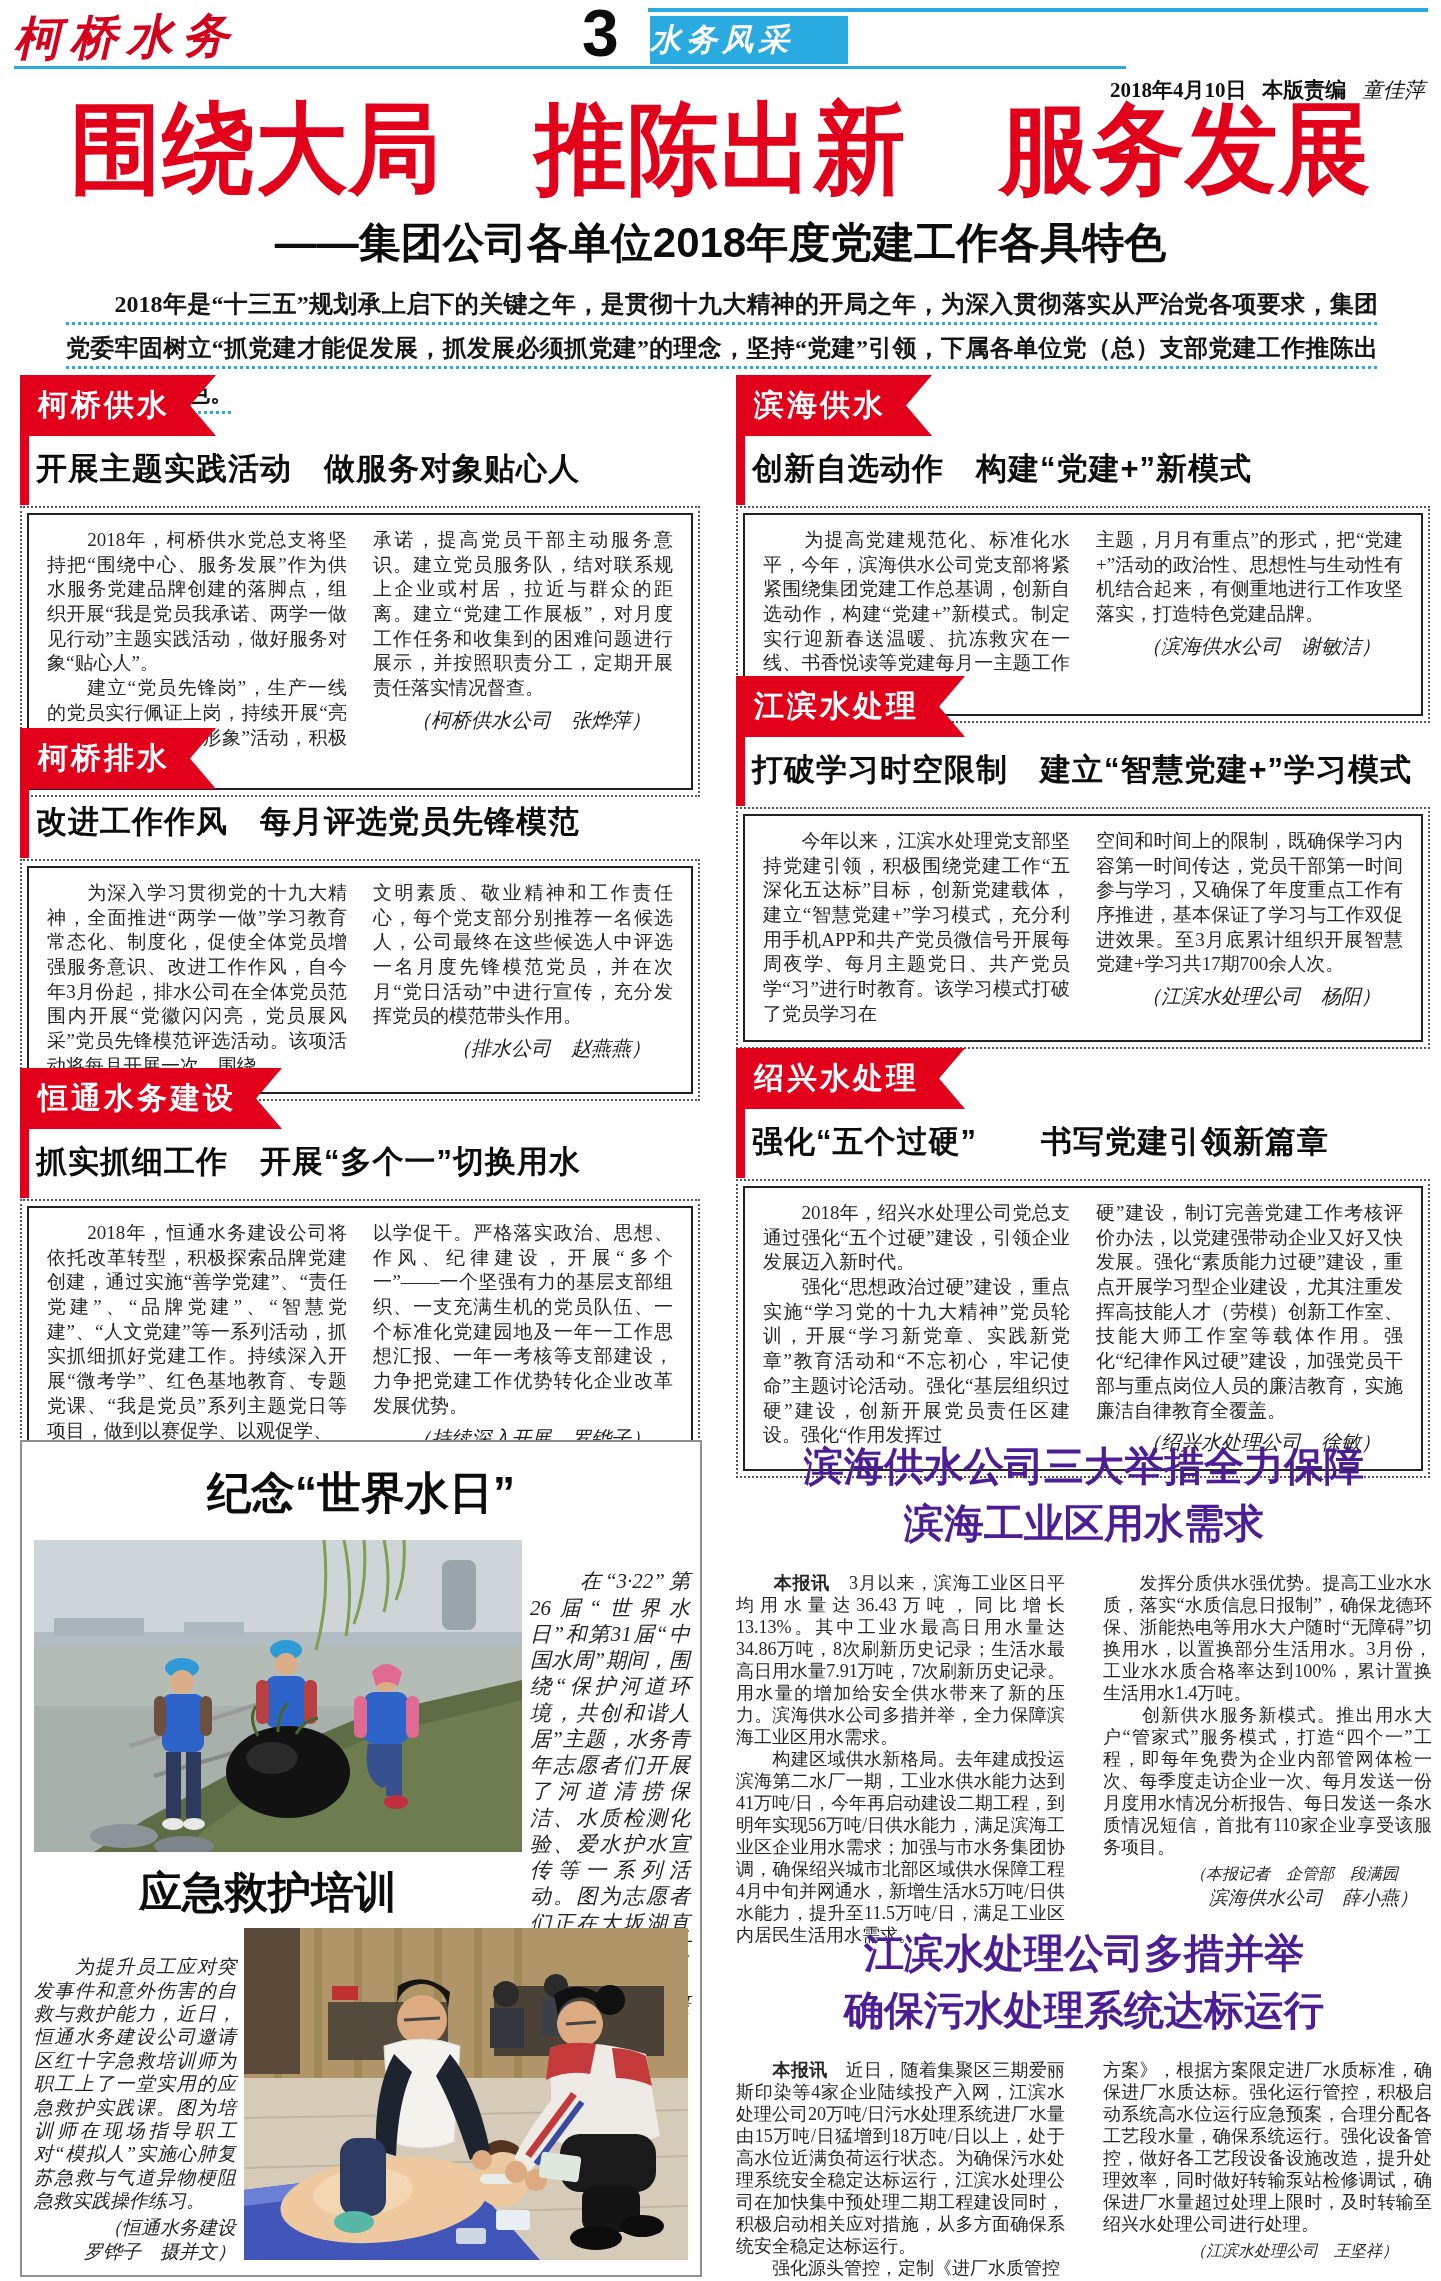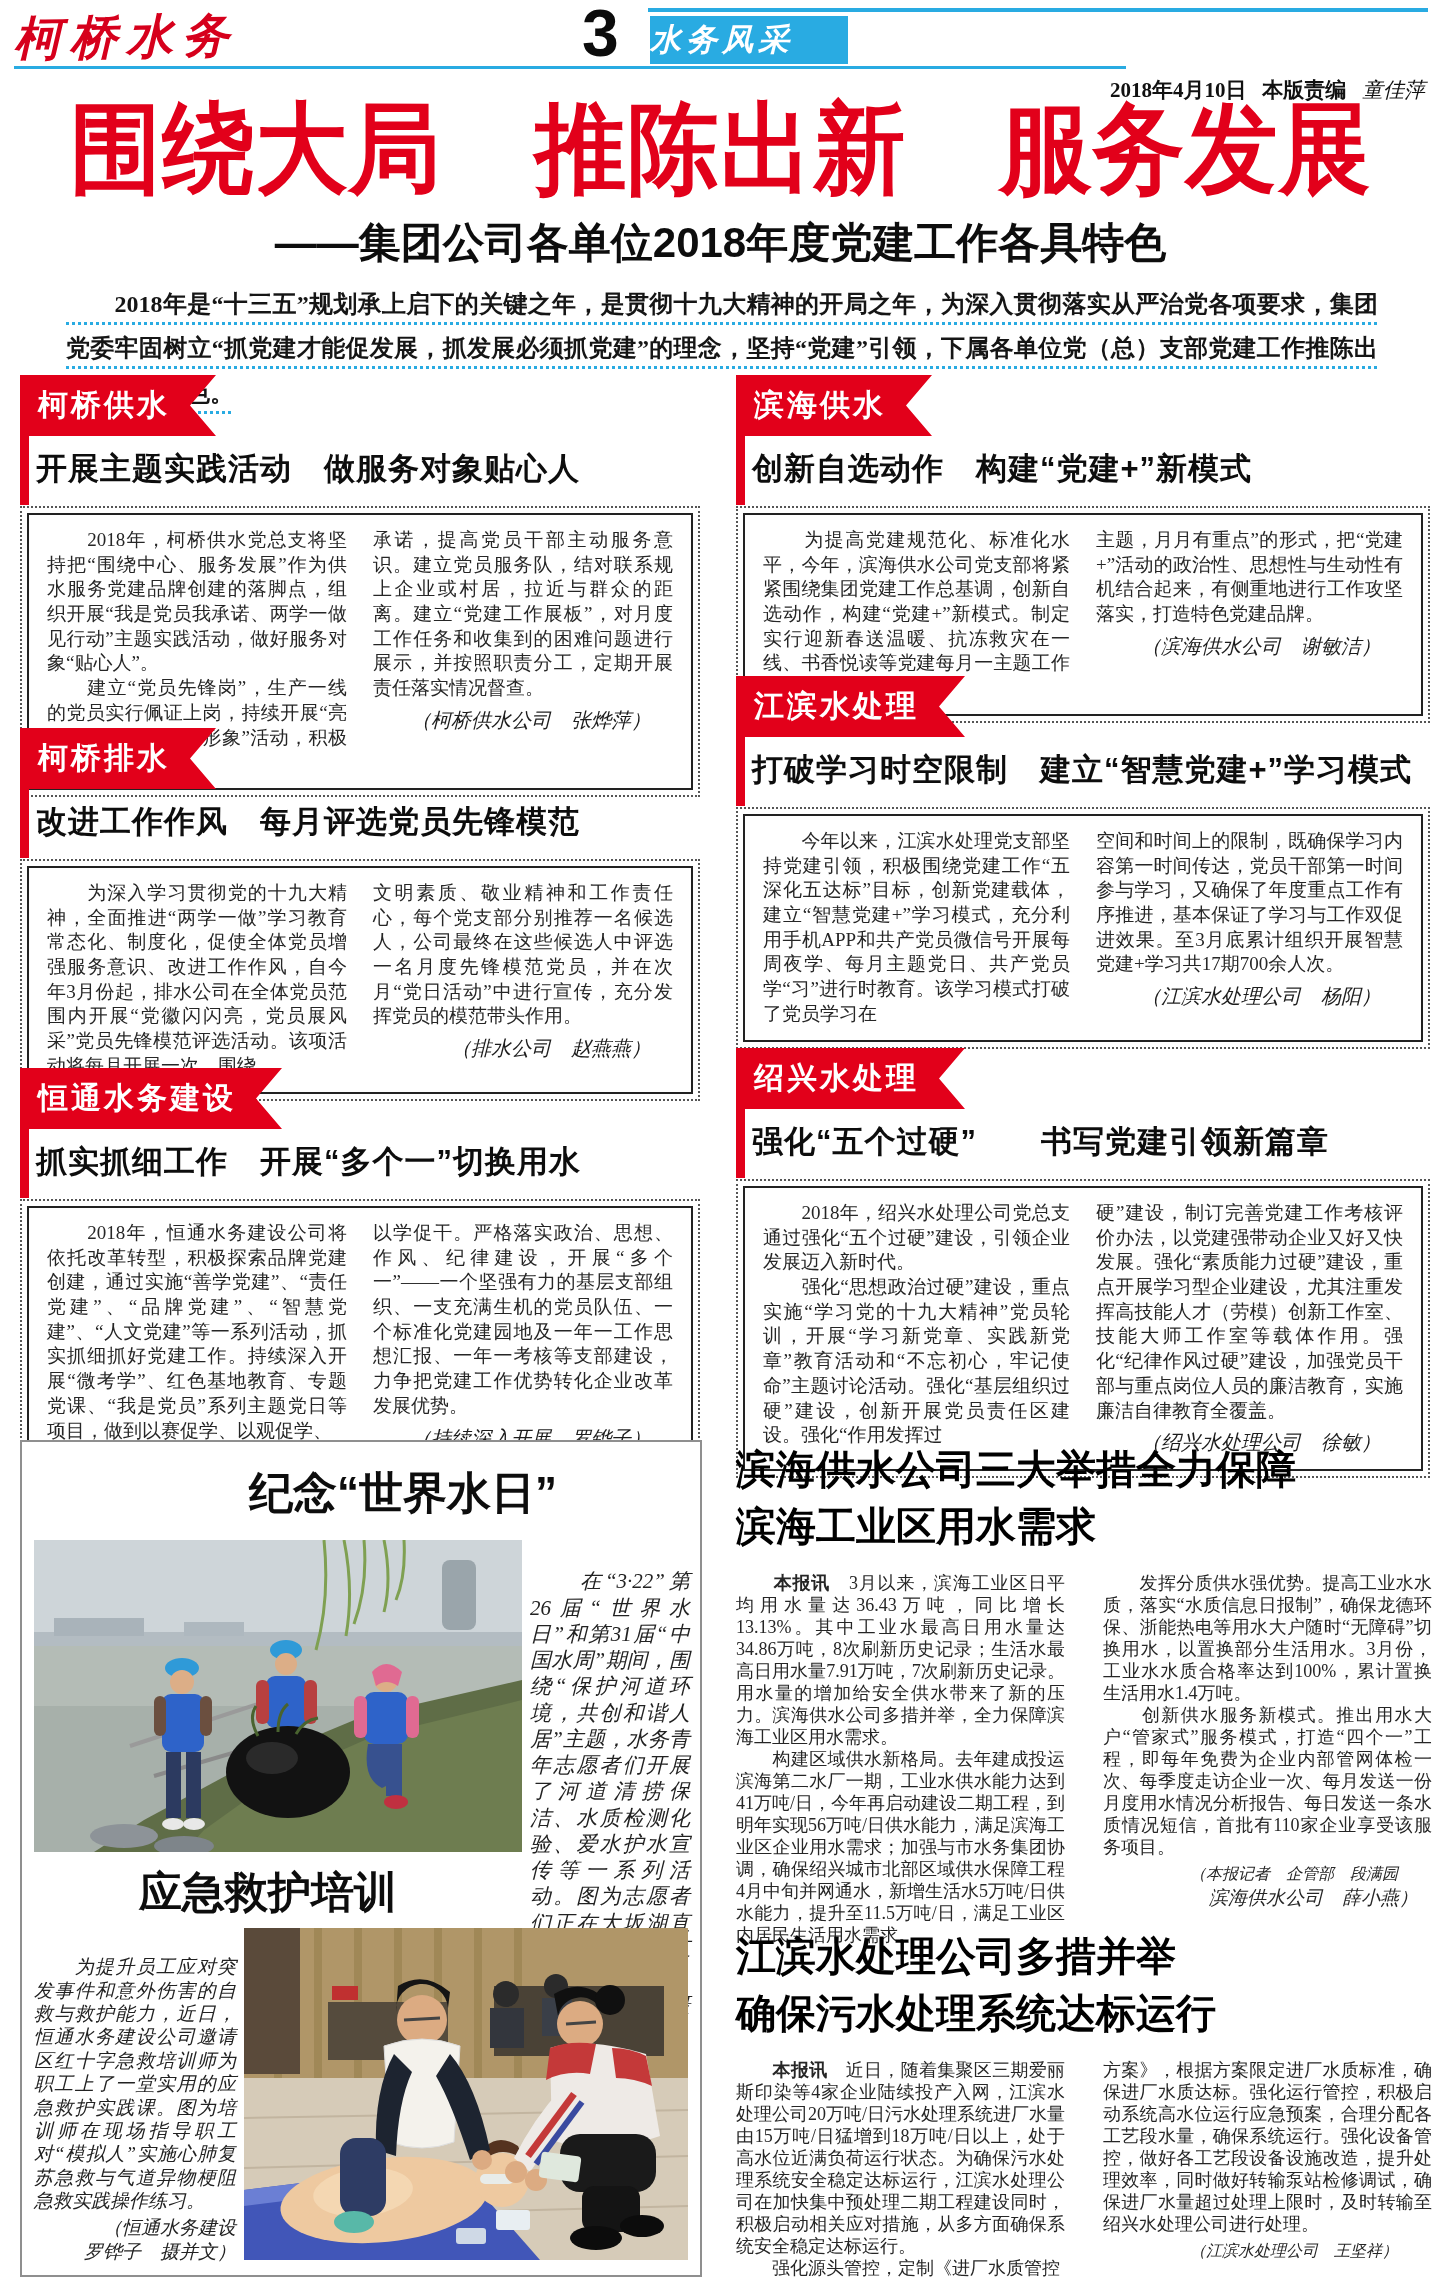--- a/index.html
+++ b/index.html
@@ -39,36 +39,36 @@
   .sec-title{margin:12px 0 0 0;padding-left:16px;font-weight:700;font-size:31px;letter-spacing:1px;
         font-family:"Liberation Sans",sans-serif;color:#0d0d0d;}
   .sec-box{margin-top:16px;border:2px dotted #555;padding:5px;background:#fff;}
   .sec-box-inner{border:2px solid #222;padding:13px 18px;display:flex;gap:26px;}
   .col{flex:1;font-size:19px;line-height:1.3;text-align:justify;color:#262626;}
   .byline{font-style:italic;font-size:20px;text-align:right;padding:6px 22px 0 0;color:#1c1c1c;}
 
   
   .feature-box{left:20px;top:1440px;width:678px;height:833px;border:2px solid #8f8f8f;background:#fff;}
   .wd-title{position:absolute;left:0;width:100%;top:22px;text-align:center;font-weight:700;
-        font-size:44px;font-family:"Liberation Sans",sans-serif;color:#0d0d0d;padding-left:42px;}
+        font-size:44px;font-family:"Liberation Sans",sans-serif;color:#0d0d0d;}
   .wd-photo{position:absolute;left:12px;top:98px;width:488px;height:312px;}
   .wd-text{position:absolute;left:508px;top:100px;width:160px;font-size:21px;line-height:1.25;
         text-align:justify;font-style:italic;color:#222;}
   .fa-title{position:absolute;left:0;top:422px;width:492px;text-align:center;font-weight:700;
         font-size:43px;font-family:"Liberation Sans",sans-serif;color:#0d0d0d;}
   .fa-text{position:absolute;left:12px;top:490px;width:202px;font-size:19px;line-height:1.23;
         text-align:justify;font-style:italic;color:#222;}
   .fa-photo{position:absolute;left:222px;top:486px;width:444px;height:332px;}
   .feat-byline{display:block;text-align:right;margin-top:4px;font-style:italic;}
 
   
   .news-wrap{left:736px;top:1442px;width:696px;height:839px;}
   .news{position:absolute;left:0;width:696px;}
-  .news-title{text-align:left;font-weight:700;font-size:40px;line-height:1.42;
-        font-family:Liberation Serif, serif;color:#000000;}
+  .news-title{text-align:center;font-weight:700;font-size:40px;line-height:1.42;
+        font-family:Liberation Mono, monospace;color:#4c1d95;}
   .news-body{display:flex;gap:38px;margin-top:16px;}
   .ncol{flex:1;font-size:18px;line-height:1.225;text-align:justify;color:#262626;}
   .lead-label{font-weight:700;font-family:"Liberation Sans",sans-serif;}
   .n-byline{font-style:italic;font-size:16px;text-align:right;padding:6px 34px 0 0;}
   .n-byline2{font-style:italic;font-size:19px;text-align:right;padding:2px 14px 0 0;}
 </style>
 </head>
 <body>
 
 <div id="page">

